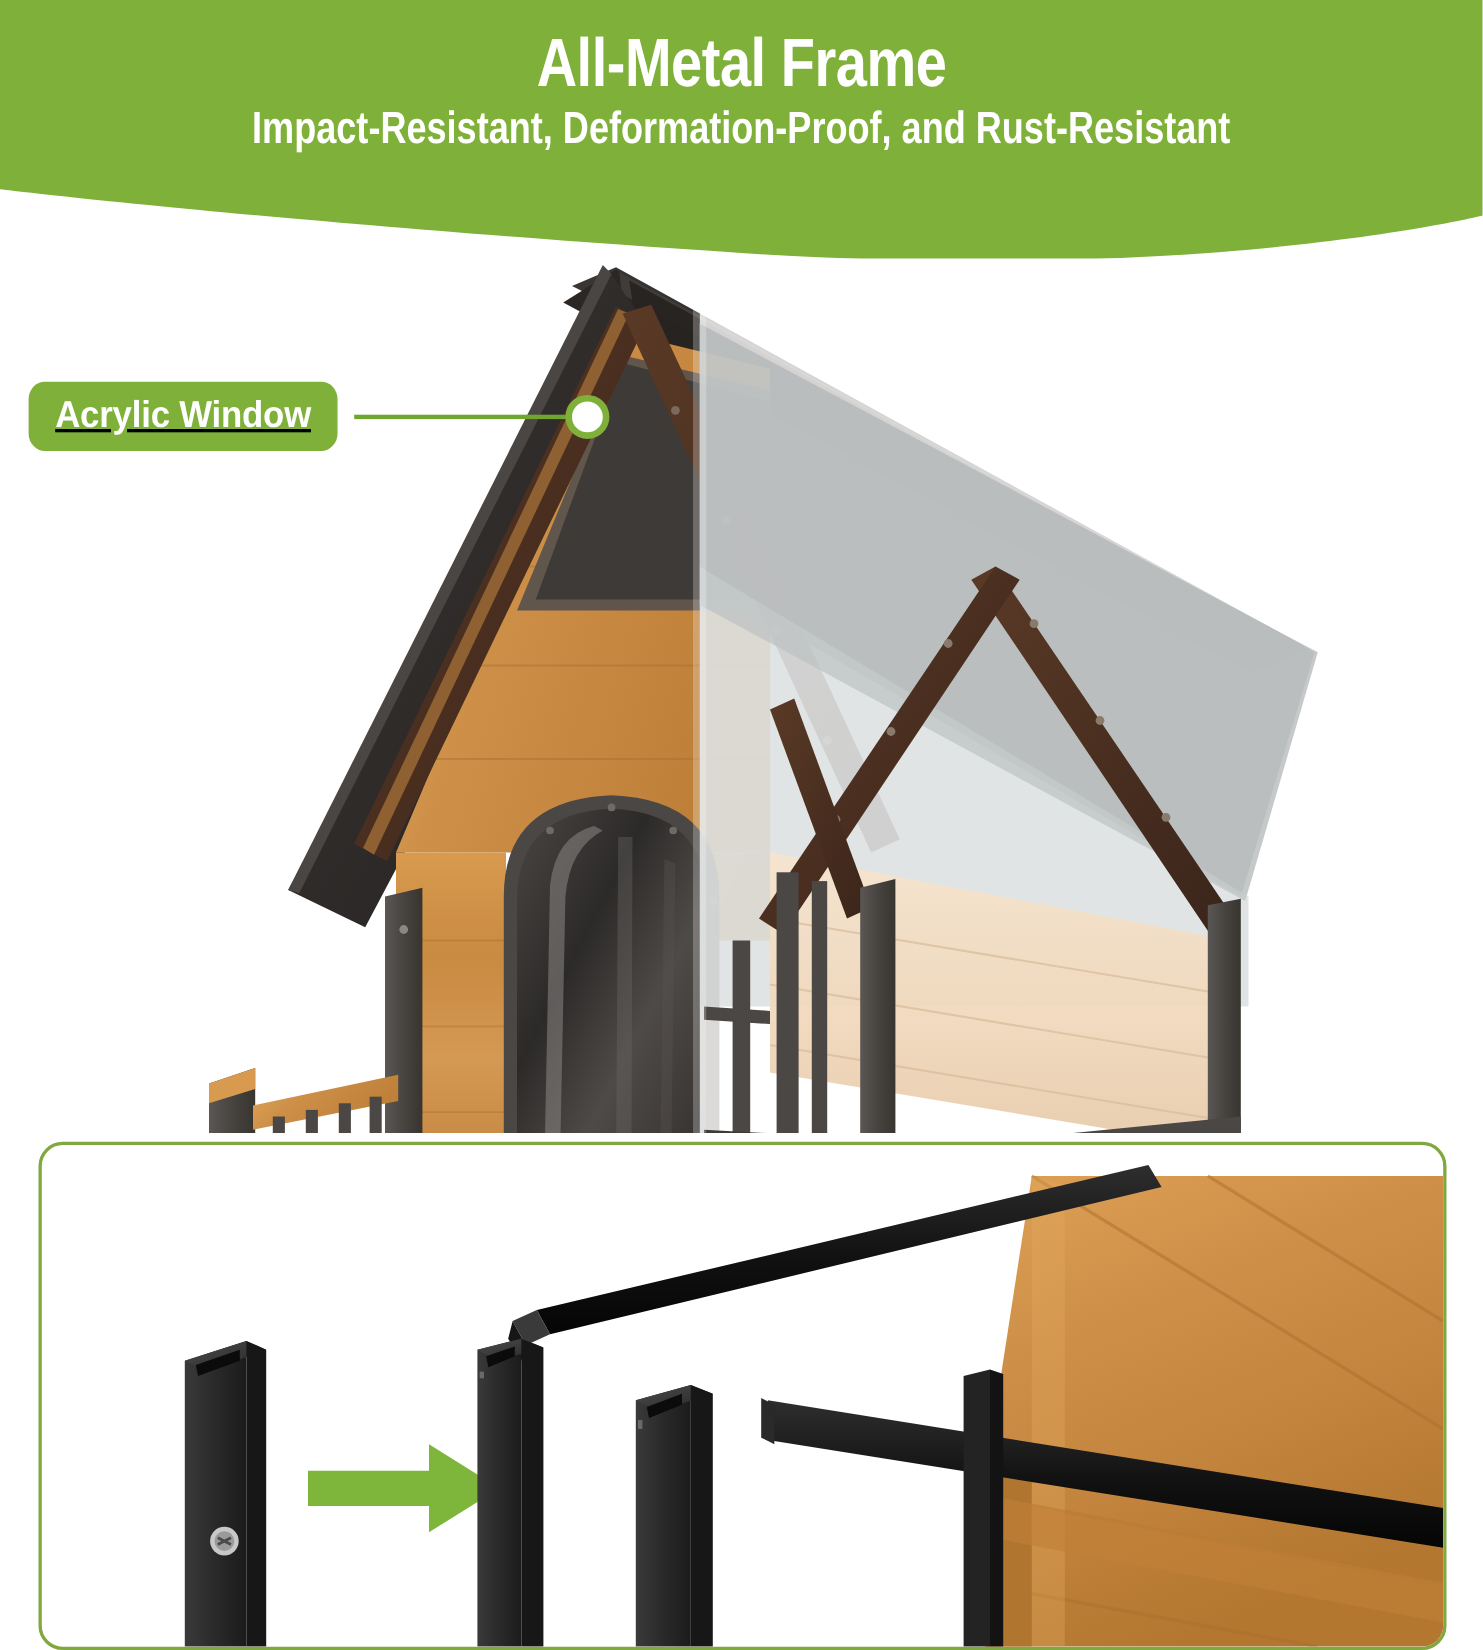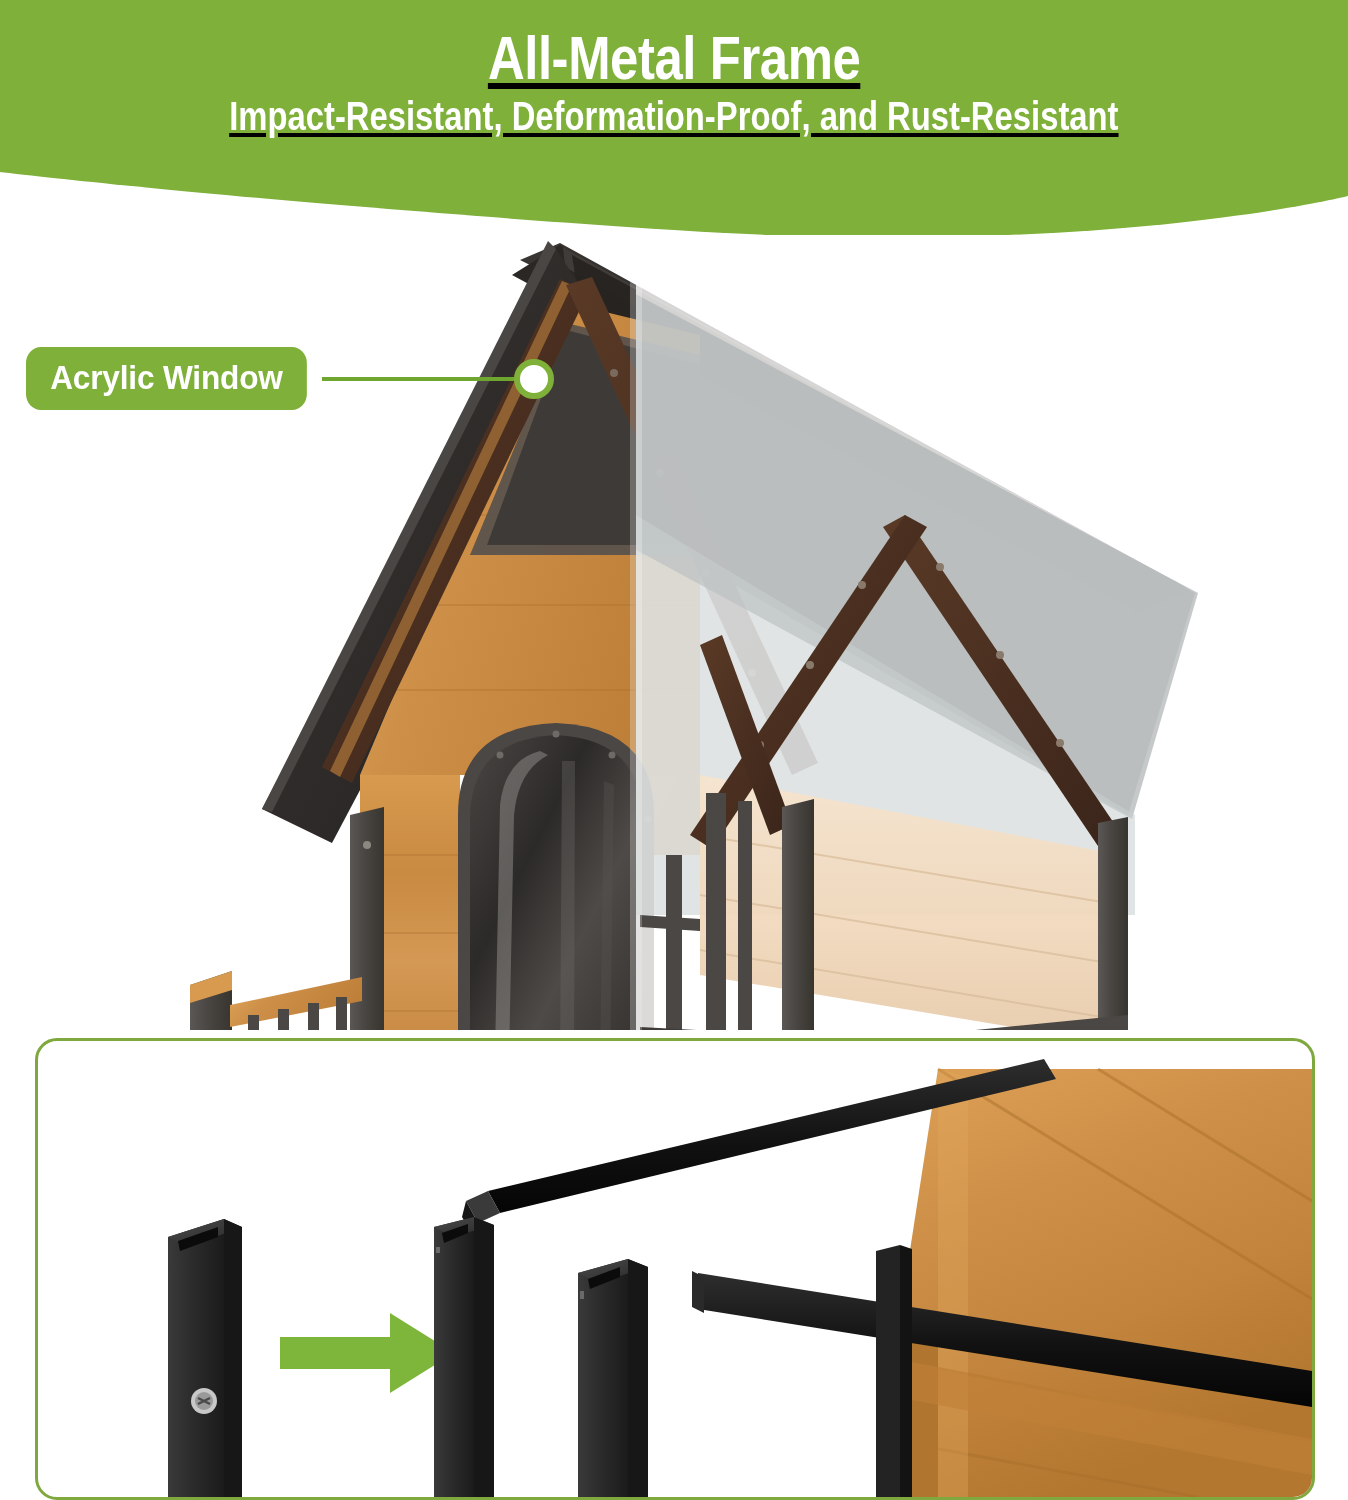--- a/index.html
+++ b/index.html
@@ -13,21 +13,21 @@
 
   
   .banner{
     position:absolute; left:0; top:0; width:1348px; height:235px;
     overflow:hidden; z-index:5;
   }
   .banner-svg{ position:absolute; left:0; top:0; }
   .banner-text{
     position:absolute; left:0; top:0; width:1348px; height:200px;
     display:flex; flex-direction:column; align-items:center; justify-content:flex-start;
-    padding-top:26px; z-index:2; pointer-events:none;text-decoration:underline;
+    padding-top:26px; z-index:2; pointer-events:none;
   }
   .banner-title{
     color:#ffffff; font-size:62px; font-weight:bold; line-height:1.02;
     letter-spacing:-0.5px; transform:scaleX(0.82); transform-origin:center;
     white-space:nowrap; text-align:center;
   }
   .banner-sub{
     color:#ffffff; font-size:41px; font-weight:bold; line-height:1.05;
     margin-top:6px; transform:scaleX(0.80); transform-origin:center;
     white-space:nowrap; text-align:center;
@@ -36,21 +36,21 @@
   
   .hero{
     position:absolute; left:0; top:215px; width:1348px; height:815px;
     background:#ffffff; z-index:2; overflow:hidden;
   }
   .hero-svg{ position:absolute; left:0; top:0; }
 
   
   .callout{
     position:absolute; left:26px; top:347px; z-index:9;
-    display:flex; align-items:center;
+    display:flex; align-items:center;text-decoration:underline;
   }
   .callout-pill{
     background:#7FB03A; border-radius:16px;
     padding:11px 26px 13px 26px;
     color:#ffffff; font-size:34px; font-weight:bold;
     letter-spacing:-0.2px; white-space:nowrap;
     transform:scaleX(0.93); transform-origin:left center;
   }
   .callout-line{
     height:4px; width:200px; background:#6FA62F; margin-left:-6px;

